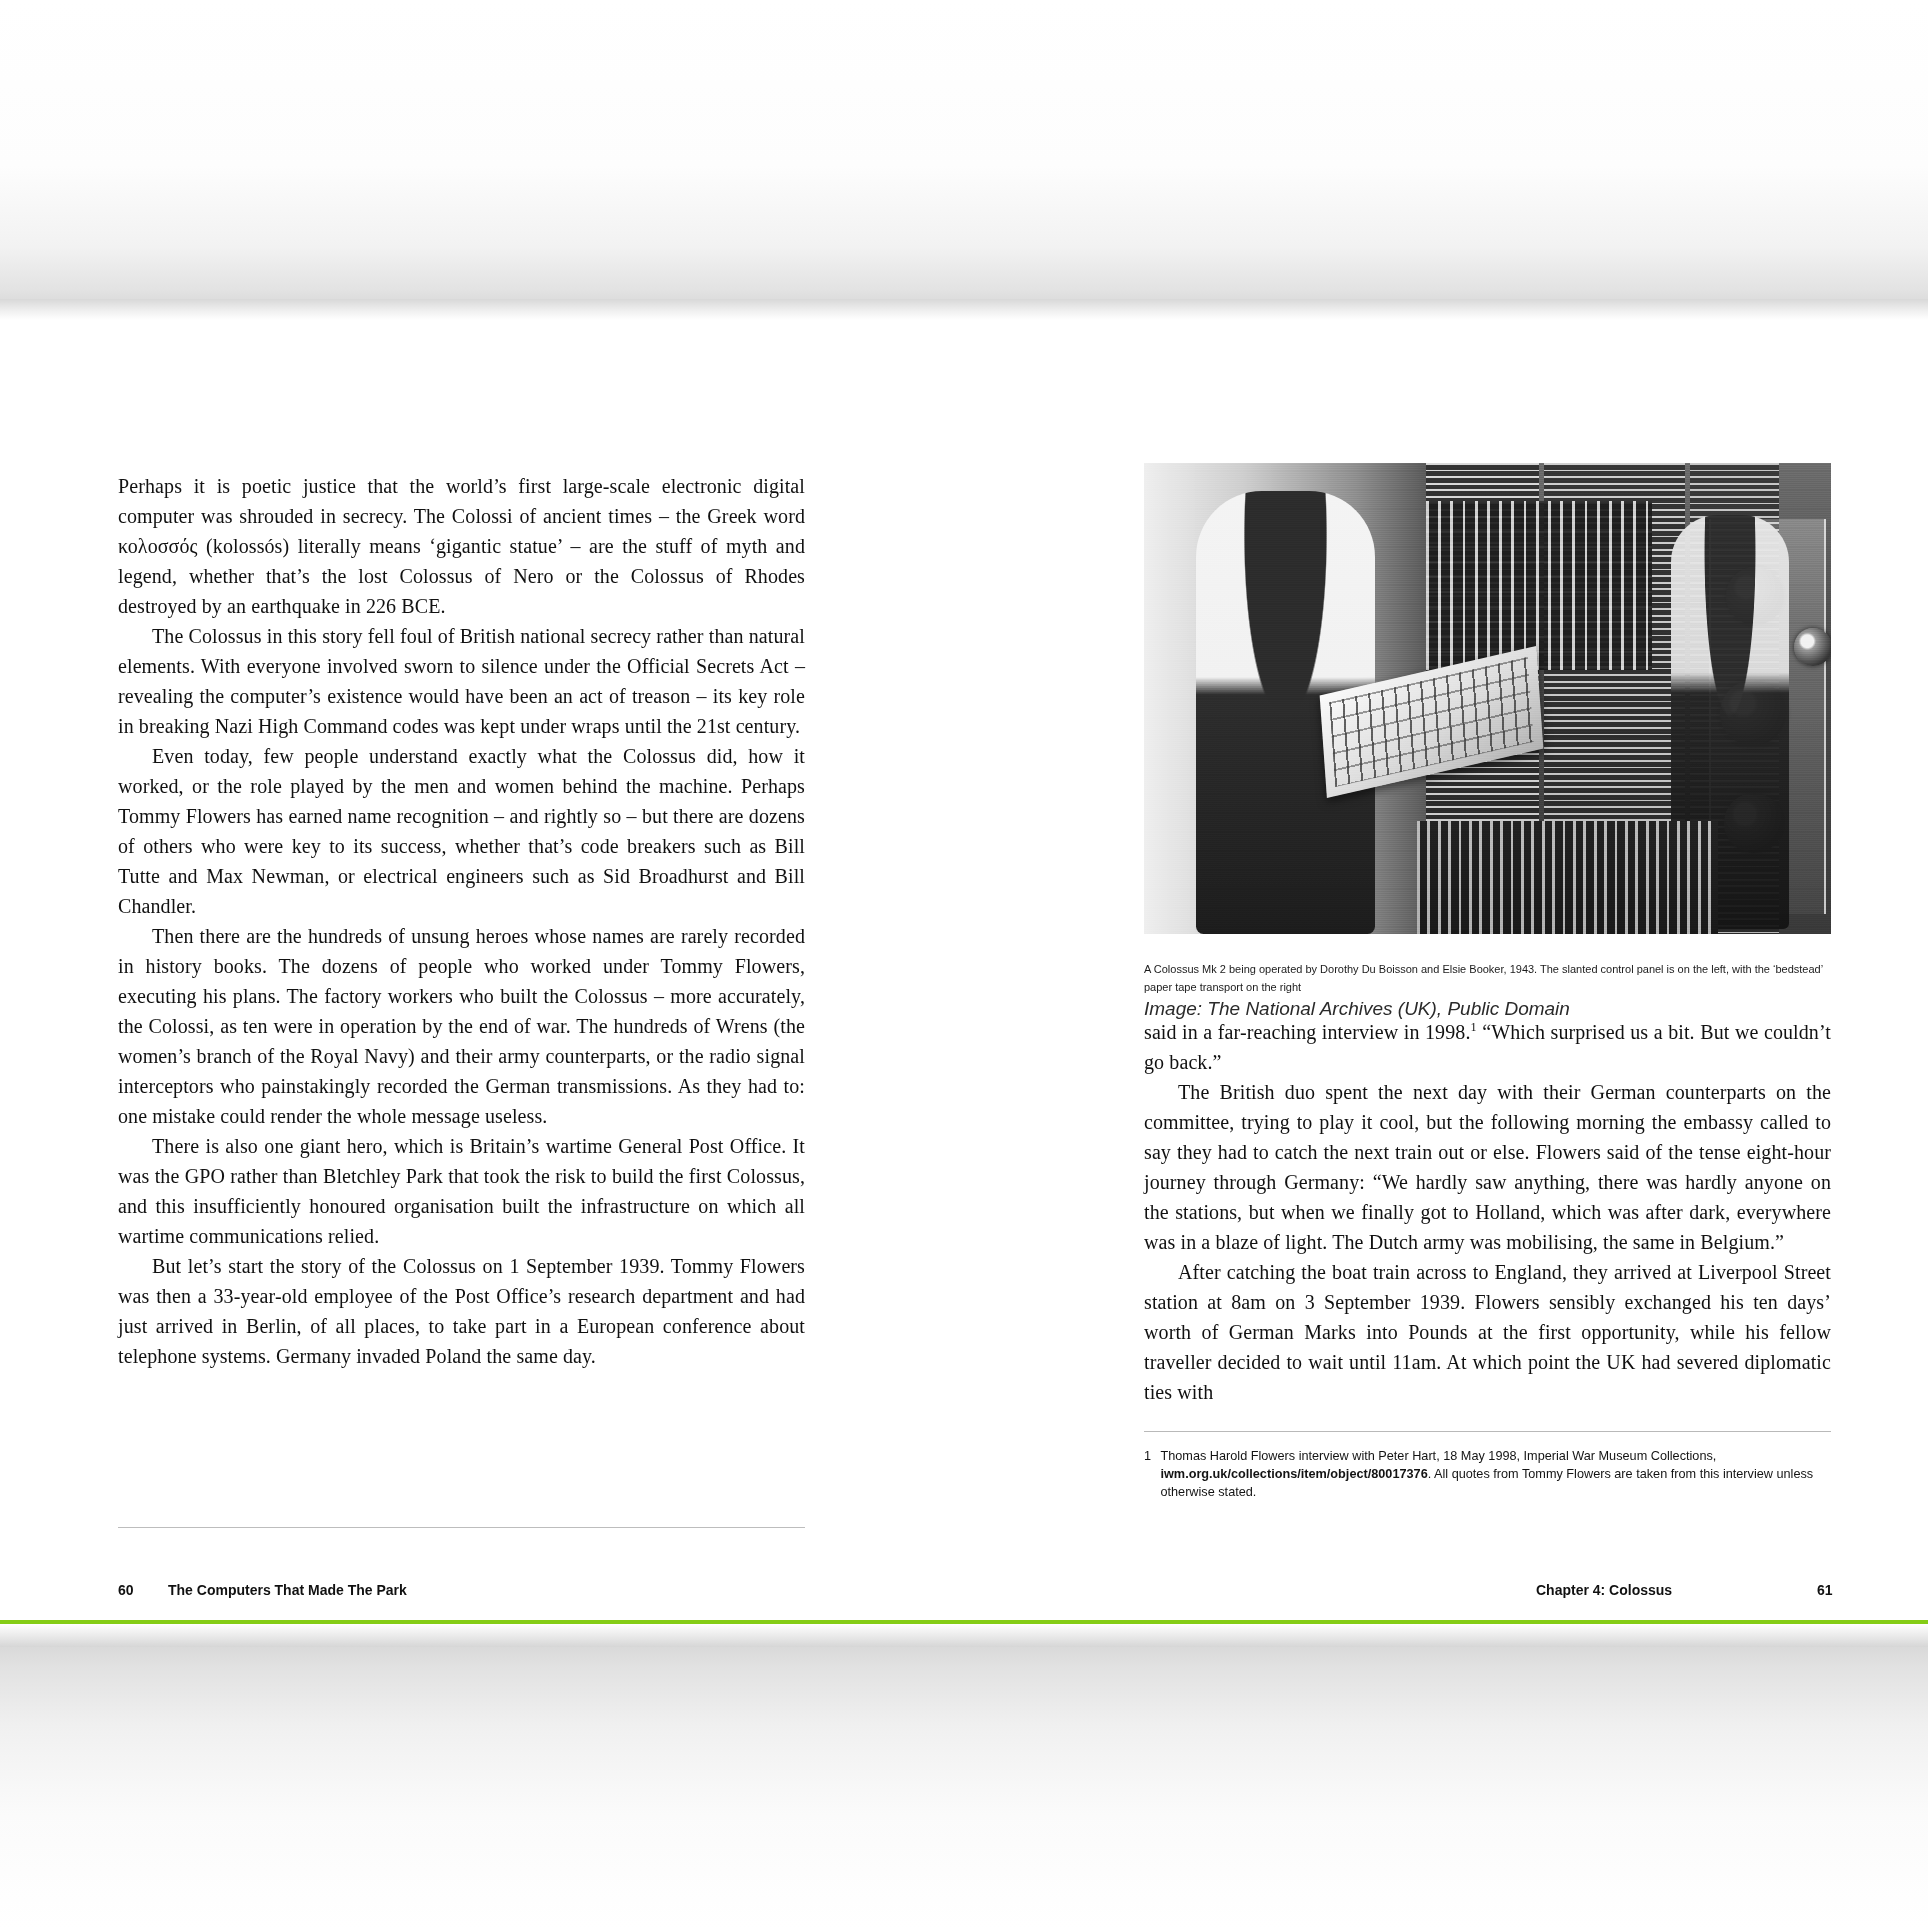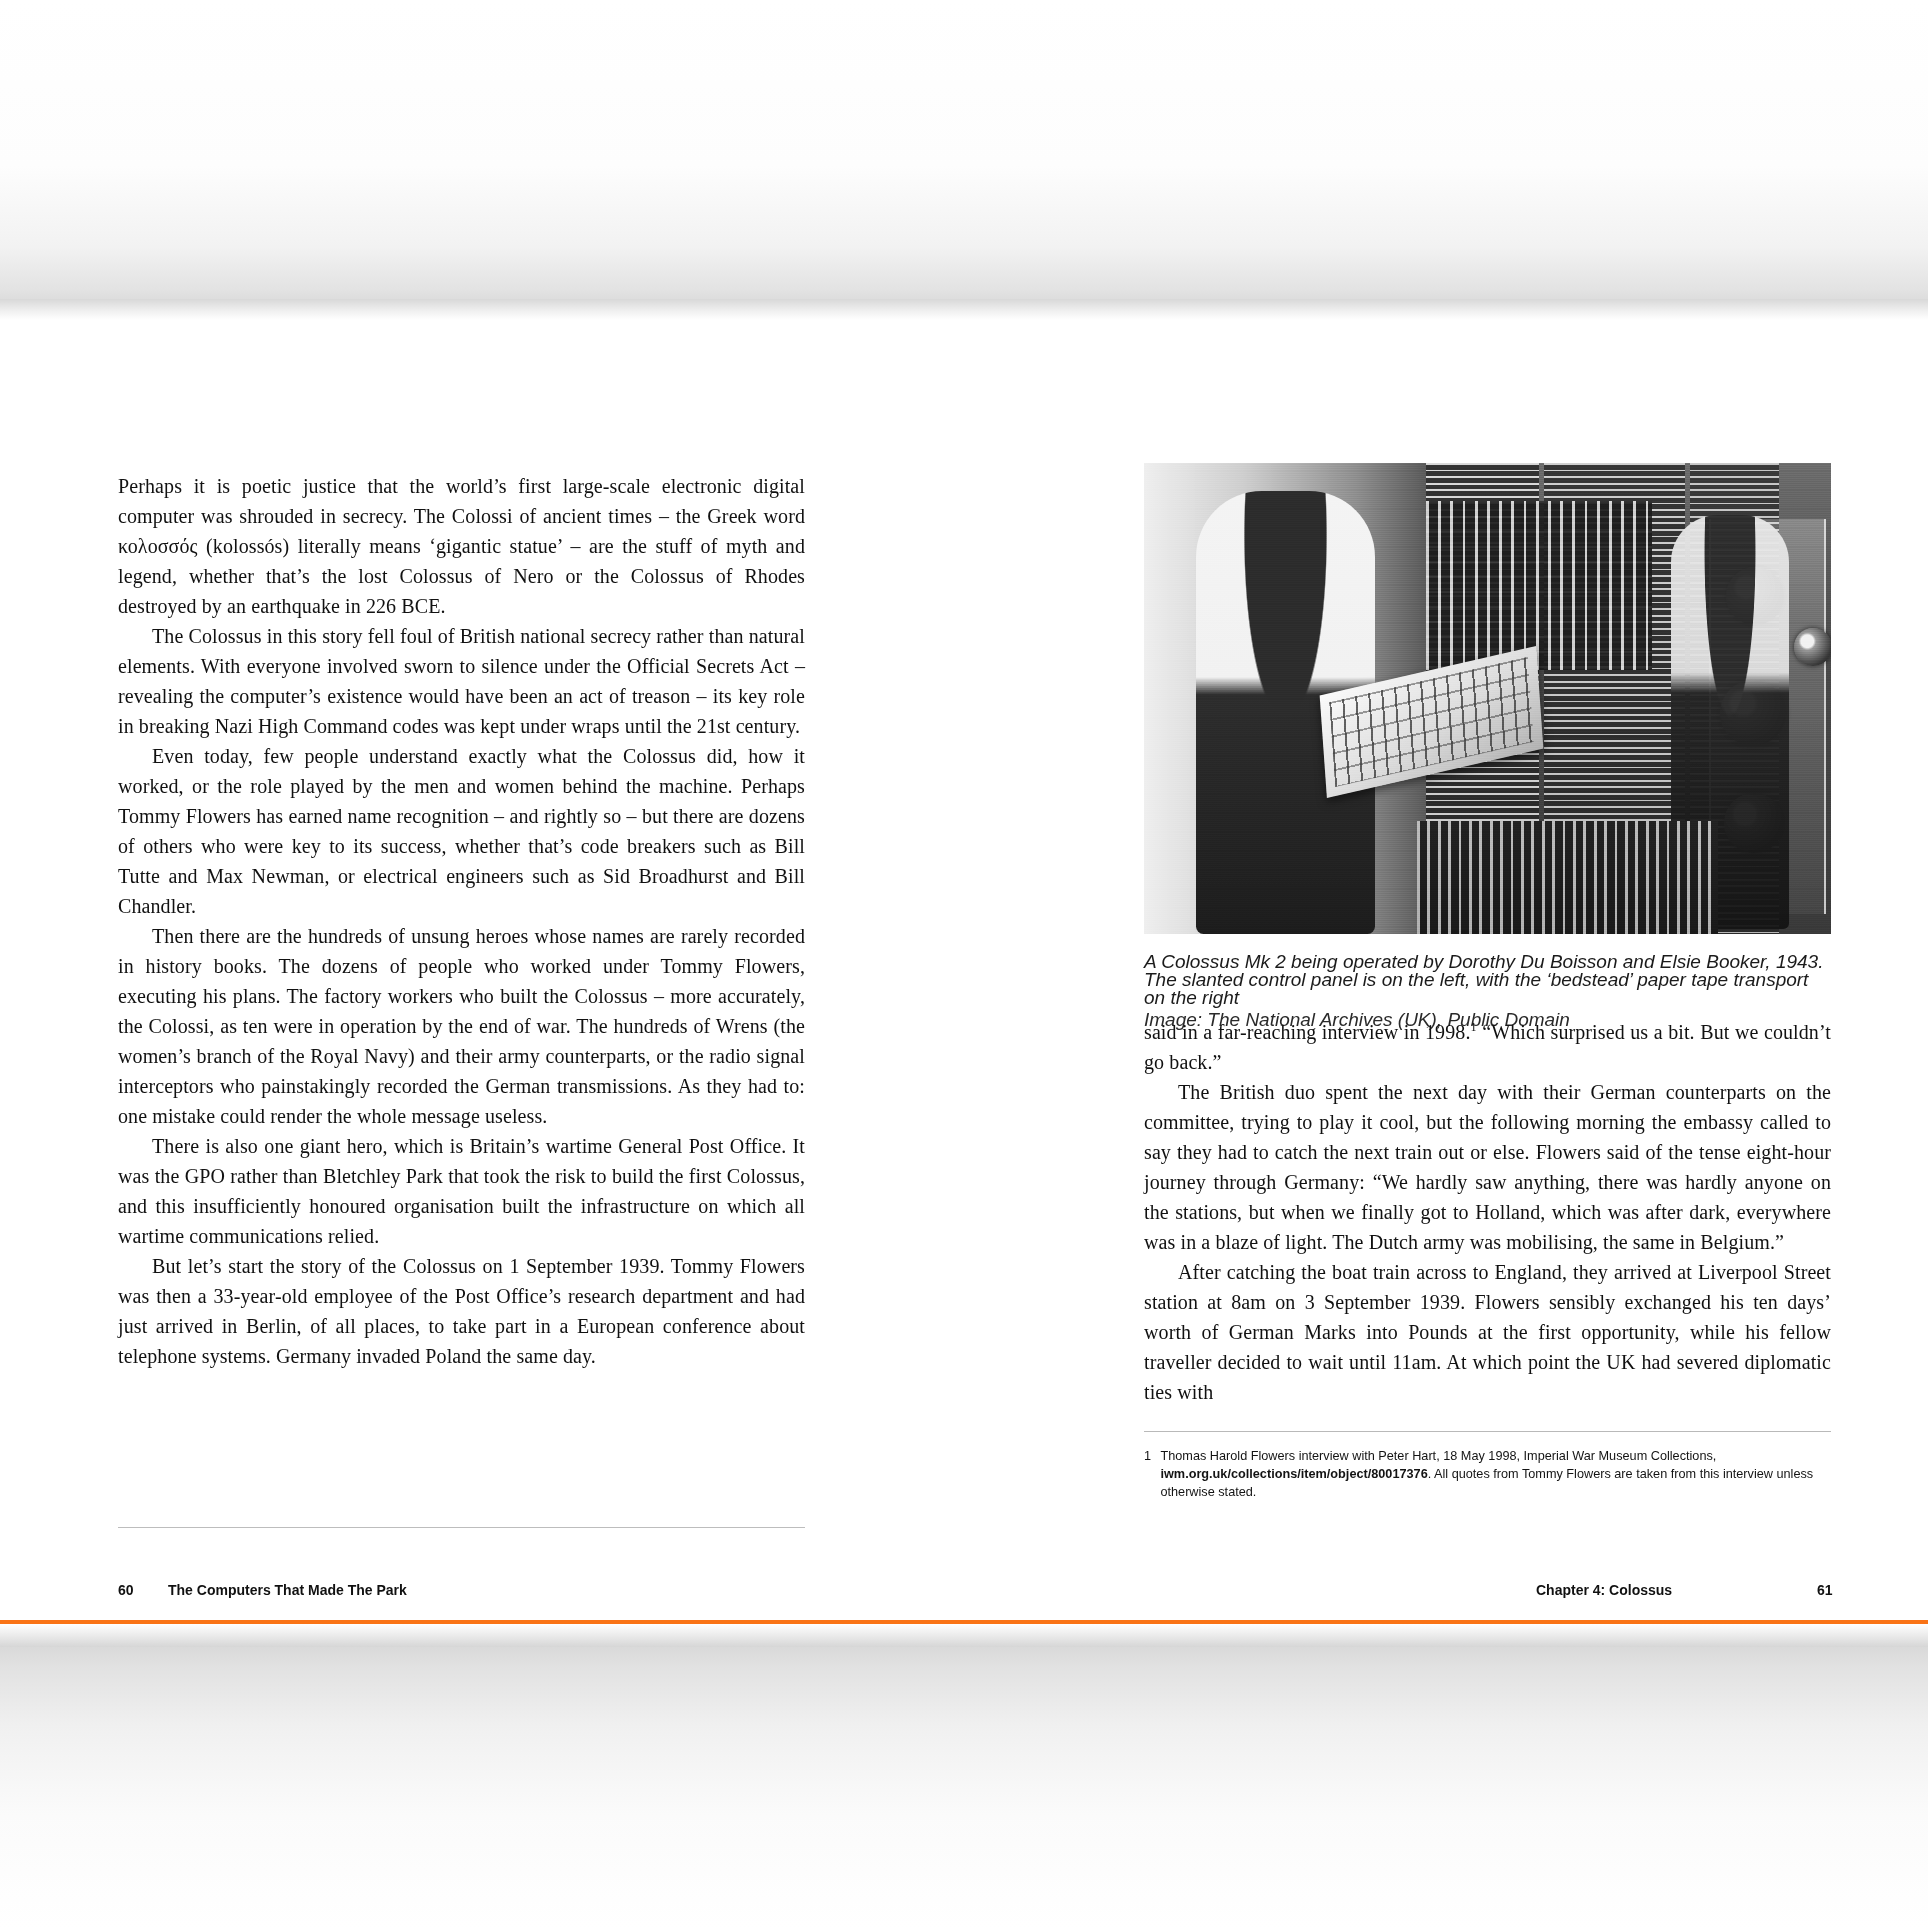--- a/index.html
+++ b/index.html
@@ -15,21 +15,21 @@
     color: #111111;
   }
 
   
   .spread {
     position: absolute;
     left: 0;
     top: 0;
     width: 1928px;
     height: 1928px;
-    background: #f97316;
+    background: #84cc16;
   }
 
   
   .band {
     position: absolute;
     left: 0;
     width: 1928px;
     pointer-events: none;
   }
   .band-top {
@@ -189,26 +189,25 @@
       linear-gradient(to bottom, #555, #1c1c1c);
   }
   .photo .grain {
     position: absolute; inset: 0;
     background:
       repeating-linear-gradient(to bottom, rgba(255,255,255,.035) 0 0.9px, rgba(0,0,0,.035) 0.9px 1.9px);
     mix-blend-mode: overlay;
   }
 
   .caption {
-    margin-top: 19px;
+    margin-top: 26px;
     font-family: "Liberation Sans", sans-serif;
-    font-size: 19px;
+    font-size: 11px;
     line-height: 18px;
     color: #1b1b1b;
-    font-style: italic;
   }
   .credit {
     margin-top: 3.8px;
     font-family: "Liberation Sans", sans-serif;
     font-style: italic;
     font-size: 19px;
     line-height: 17px;
     color: #2a2a2a;
   }
 

